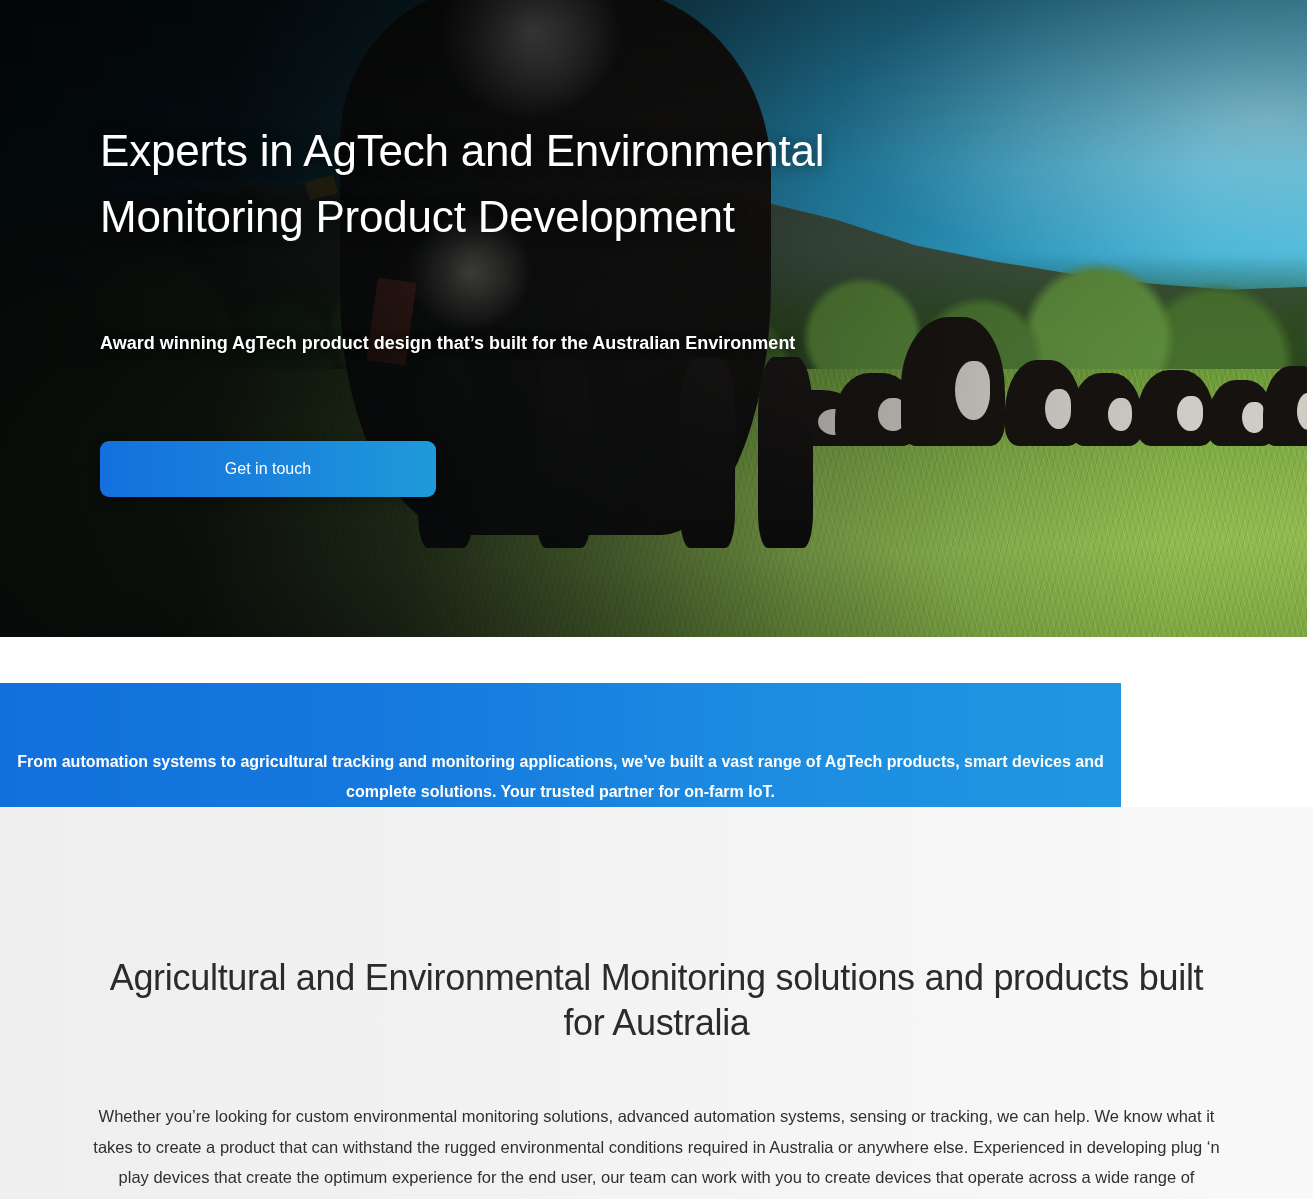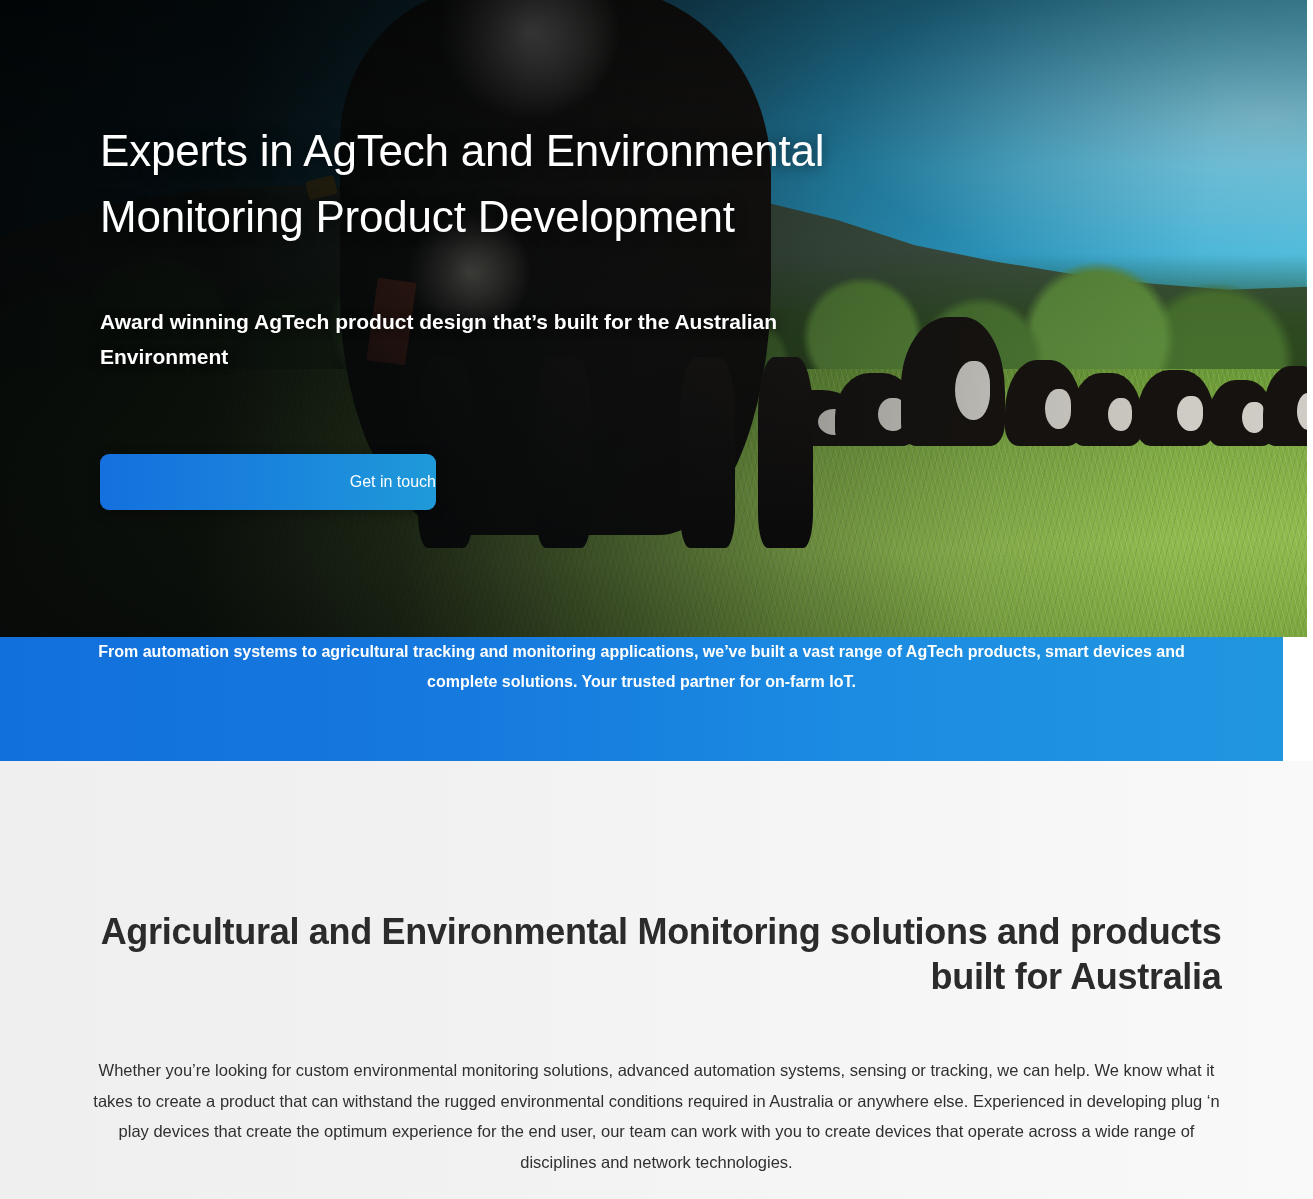--- a/index.html
+++ b/index.html
@@ -140,57 +140,56 @@
 
   .hero-content {
     position:absolute; left:100px; top:118px; width:900px; z-index:6;
   }
   .hero-title {
     font-size:44px; line-height:66px; font-weight:400;
     color:#ffffff; letter-spacing:-.2px;
     text-shadow:0 1px 14px rgba(0,0,0,.55);
   }
   .hero-sub {
-    margin-top:54px;
-    font-size:21px; line-height:35px; font-weight:700;
+    margin-top:76px;
+    font-size:18px; line-height:35px; font-weight:700;
     color:#ffffff; max-width:700px;
     text-shadow:0 1px 10px rgba(0,0,0,.55);
   }
   .hero-btn {
     display:block; margin-top:80px;
     width:336px; height:56px; border:none; cursor:pointer;
     border-radius:9px;
     background:linear-gradient(90deg, #1470de 0%, #1a84dc 52%, #1f9ad9 100%);
     color:#ffffff; font-size:16px; font-weight:400;
     font-family:"Liberation Sans", sans-serif;
     box-shadow:0 3px 12px rgba(0,0,0,.35);
-    text-align:right;
   }
 
   
   .banner {
-    width:1283px; height:124px;
+    width:1121px; height:124px;
     background:linear-gradient(90deg, #1270dc 0%, #1579de 35%, #1c8ce2 68%, #2196e0 100%);
-    display:flex; align-items:flex-start; justify-content:center;
+    display:flex; align-items:flex-end; justify-content:center;margin-top:46px;
   }
   .banner-text {
     width:1150px; text-align:center;
     color:#ffffff; font-size:16px; line-height:30px; font-weight:700;
   }
 
   
   .section {
     width:1313px; min-height:438px;
     background:linear-gradient(90deg,#efeff0 0%, #f1f1f1 30%, #f5f5f5 62%, #f9f9f9 100%);
     padding:148px 0 0 0;
   }
   .section-title {
     width:1130px; margin:0 auto;
-    text-align:right; color:#2b2b2b;
-    font-size:36px; line-height:45px; font-weight:700; letter-spacing:-.3px;
+    text-align:center; color:#2b2b2b;
+    font-size:36px; line-height:45px; font-weight:400; letter-spacing:-.3px;
   }
   .section-body {
     width:1150px; margin:56px auto 0;
     text-align:center; color:#303030;
     font-size:16.5px; line-height:30.5px; font-weight:400;
   }
   .section-body p + p { margin-top:18px; }
 </style>
 </head>
 <body>

